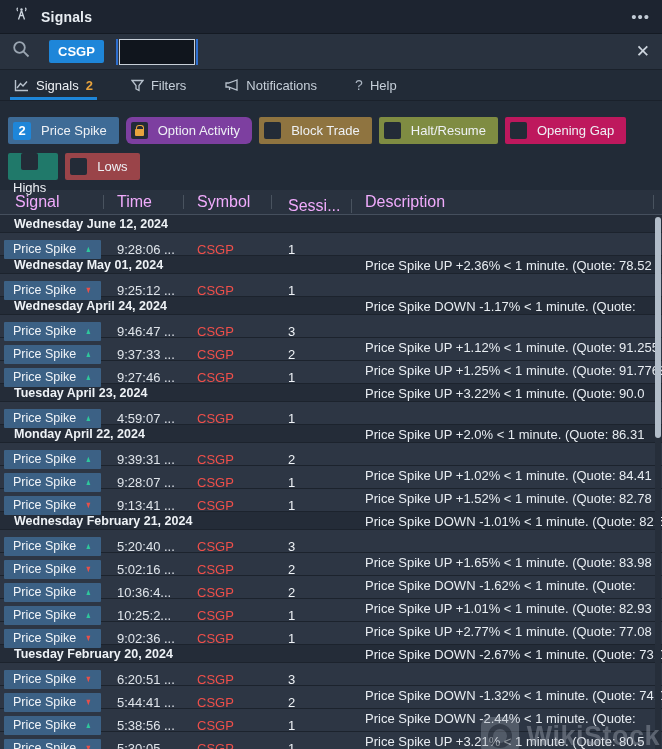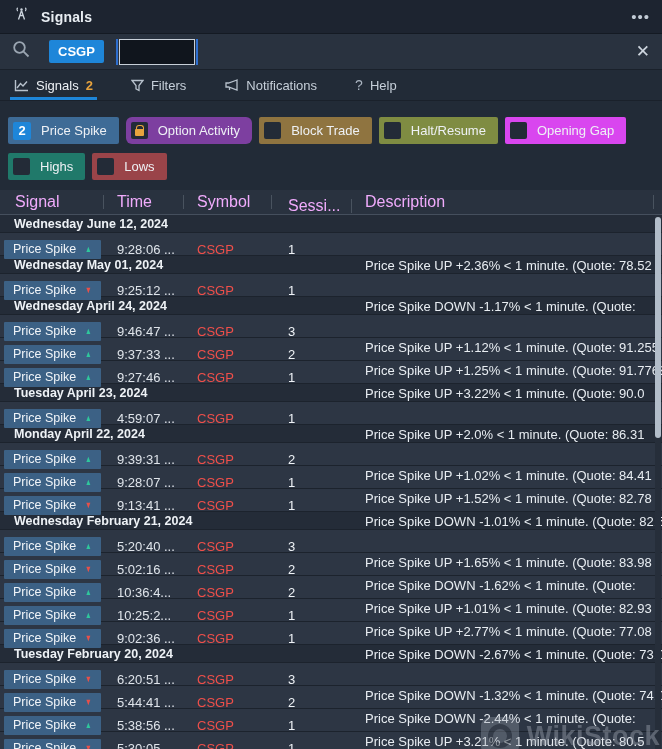--- a/index.html
+++ b/index.html
@@ -147,25 +147,25 @@
       <span>Option Activity</span>
     </div>
     <div class="fbtn" style="background: rgb(143, 116, 64);">
       <span class="fbox"></span>
       <span>Block Trade</span>
     </div>
     <div class="fbtn" style="background: rgb(127, 140, 66);">
       <span class="fbox"></span>
       <span>Halt/Resume</span>
     </div>
-    <div class="fbtn" style="background: #d946ef;">
+    <div class="fbtn" style="background: #be185d;">
       <span class="fbox"></span>
       <span>Opening Gap</span>
     </div>
-    <div class="fbtn" style="background: rgb(32, 121, 106);">
+    <div class="fbtn" style="background: rgb(32, 121, 106); flex-direction: column;">
       <span class="fbox"></span>
       <span>Highs</span>
     </div>
     <div class="fbtn" style="background: rgb(154, 68, 73);">
       <span class="fbox"></span>
       <span>Lows</span>
     </div>
   </div>
 
   <div class="thead grid-cols">

